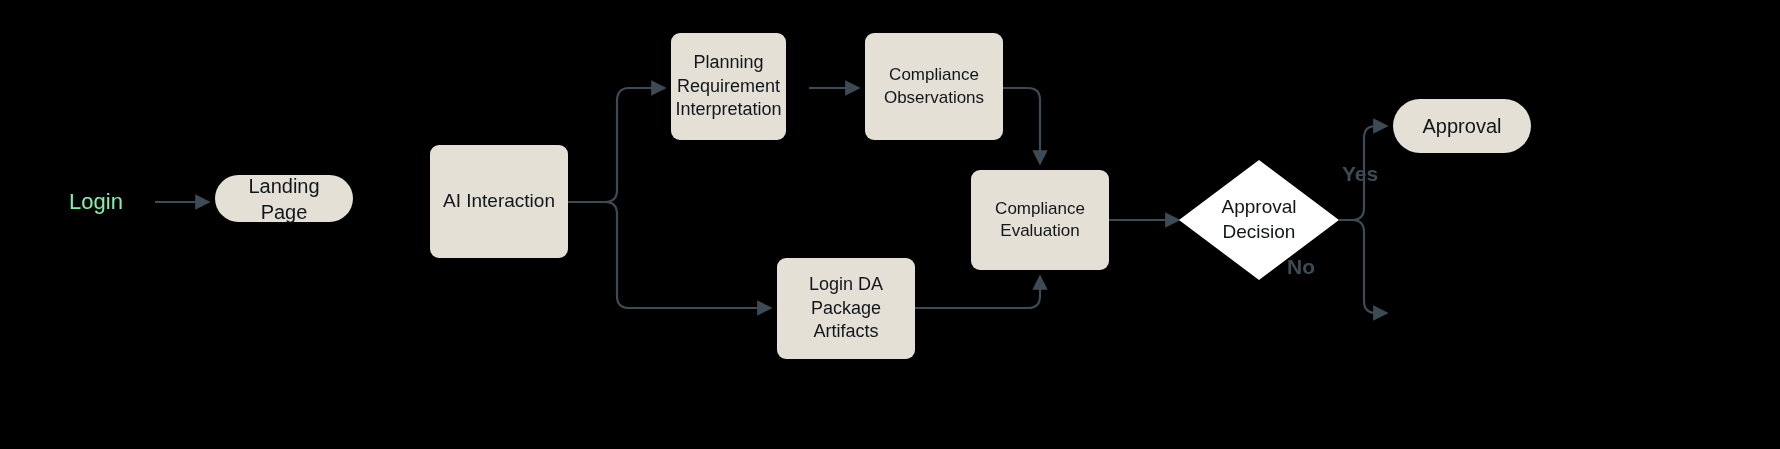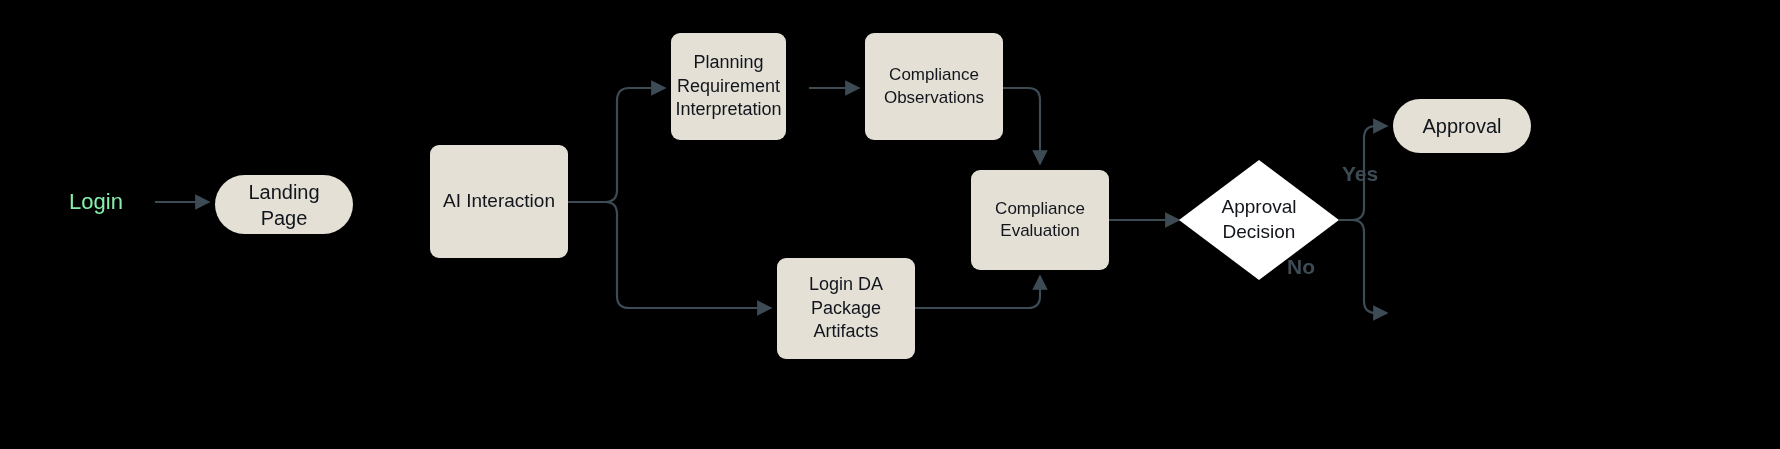--- a/index.html
+++ b/index.html
@@ -121,21 +121,21 @@
       <path d="M 1339 220 L 1352 220 Q 1364 220 1364 208 L 1364 138 Q 1364 126 1376 126 L 1387 126" marker-end="url(#arrow)"></path>
 
       <path d="M 1339 220 L 1352 220 Q 1364 220 1364 232 L 1364 301 Q 1364 313 1376 313 L 1387 313" marker-end="url(#arrow)"></path>
     </g>
   </svg>
 
   <div class="plain-label" style="left:60px; top:186px; width:72px; height:32px; font-size:22px;">
     <span class="node-label">Login</span>
   </div>
 
-  <div class="node pill" style="left:215px; top:175px; width:138px; height:59px; font-size:20px;">
+  <div class="node pill" style="left:215px; top:175px; width:138px; height:47px; font-size:20px;">
     <span class="node-label">Landing Page</span>
   </div>
 
   <div class="node rect" style="left:430px; top:145px; width:138px; height:113px; font-size:19px;">
     <span class="node-label">AI Interaction</span>
   </div>
 
   <div class="node rect" style="left:671px; top:33px; width:115px; height:107px; font-size:18px;">
     <span class="node-label">Planning
 Requirement

